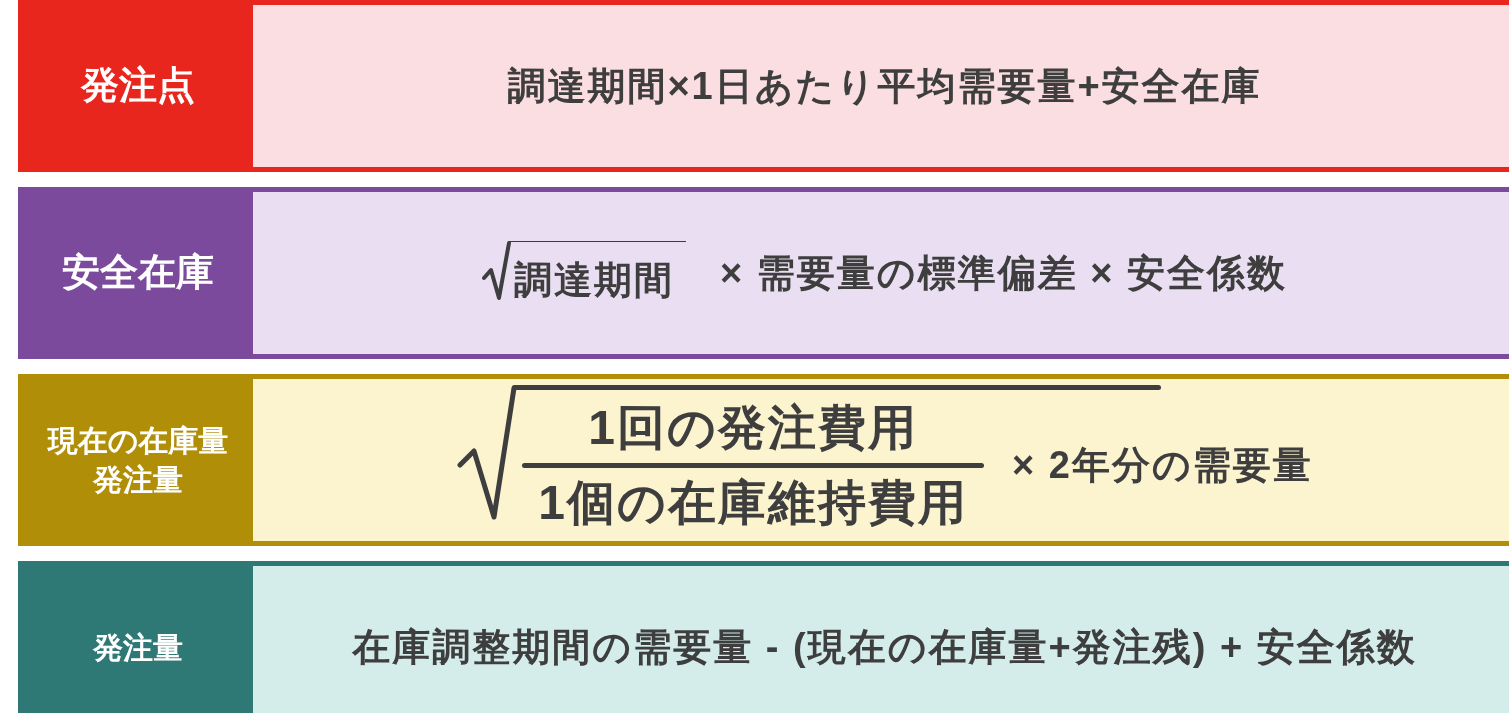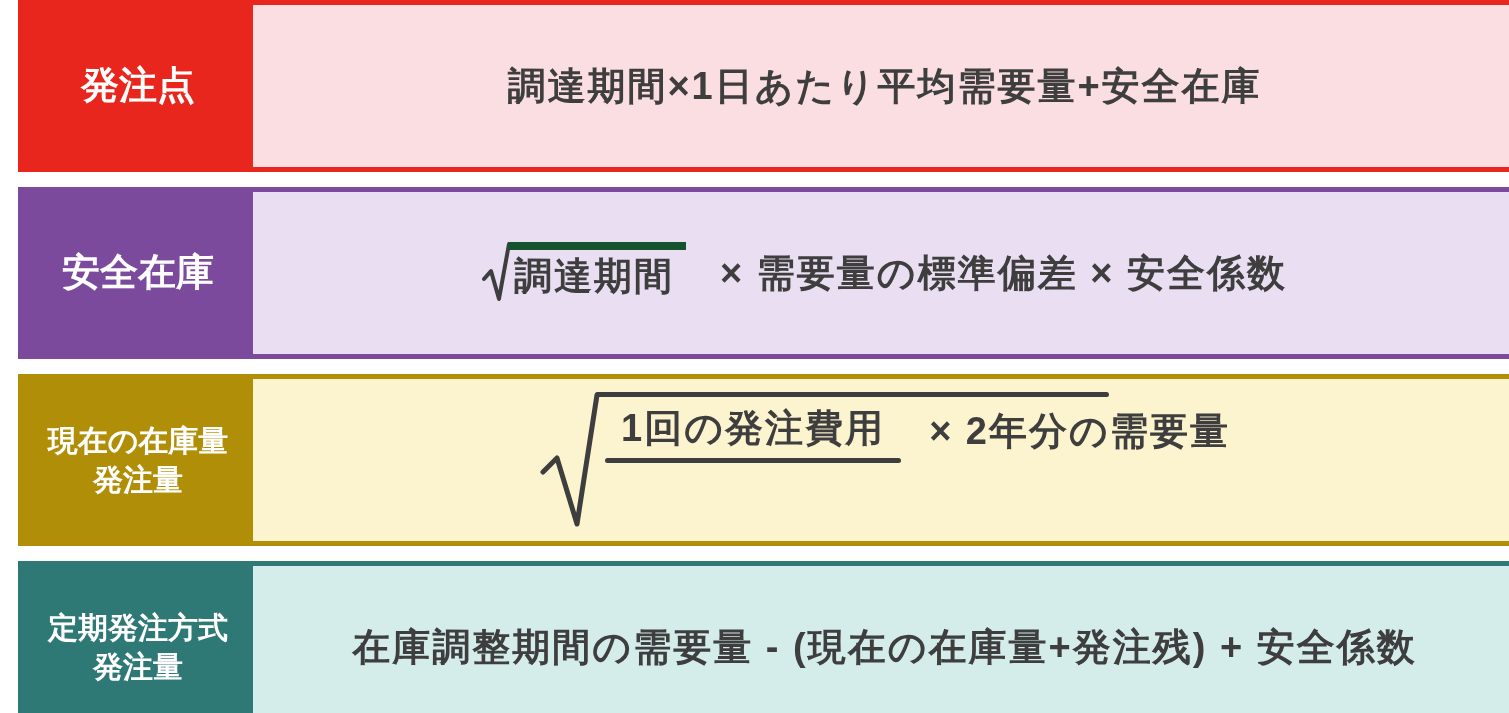--- a/index.html
+++ b/index.html
@@ -29,36 +29,36 @@
     flex:1;display:flex;align-items:center;justify-content:center;
     background:var(--panel);color:#3E3E3E;letter-spacing:2px;
   }
   .formula{font-size:38px;white-space:nowrap;}
   
   .sqrt{display:inline-flex;align-items:flex-start;}
   .rad{stroke:#3E3E3E;fill:none;stroke-linecap:round;stroke-linejoin:round;}
   .rad-sm{width:30px;height:64px;stroke-width:4;margin-right:-4px;margin-top:-1px;}
   .radicand{
     font-size:38px;line-height:1.25;
-    border-top:8px solid #14532d;padding:3px 12px 0 6px;white-space:nowrap;
+    border-top:1px solid #14532d;padding:15px 12px 0 6px;white-space:nowrap;
   }
   .rest{margin-left:34px;}
   
   .sqrt-big{display:inline-flex;align-items:flex-start;}
   .rad-lg{width:62px;height:140px;stroke-width:5;margin-right:-6px;}
   .radicand-big{
     position:relative;display:inline-flex;align-items:center;
     gap:28px;padding:10px 0 0 10px;
   }
   .radicand-big::before{
     content:"";position:absolute;top:2px;left:0;width:81%;
     border-top:5px solid #3E3E3E;border-radius:3px;
   }
   .frac{display:inline-flex;flex-direction:column;align-items:center;}
-  .num,.den{font-size:38px;line-height:1.2;padding:6px 16px;white-space:nowrap;text-align:center;}
+  .num,.den{font-size:48px;line-height:1.2;padding:6px 16px;white-space:nowrap;text-align:center;}
   .fbar{align-self:stretch;height:5px;background:#3E3E3E;border-radius:3px;}
   .mult{font-size:38px;white-space:nowrap;}
 </style>
 </head>
 <body>
 
 <div>
 
   <section class="row row-0" style="--accent: #E8261D; --panel: #FBDEE1;">
     <div class="label lbl-xl">
@@ -91,30 +91,30 @@
     </div>
     <div class="panel">
       <span class="sqrt-big">
         <svg class="rad rad-lg" viewBox="0 0 62 140">
           <polyline points="4,82 18,68 38,134 58,5"></polyline>
         </svg>
         <span class="radicand-big">
           <span class="frac">
             <span class="num">1回の発注費用</span>
             <span class="fbar"></span>
+            <span class="den">1個の在庫維持費用</span>
           </span>
           <span class="mult">× 2年分の需要量</span>
         </span>
       </span>
     </div>
   </section>
 
   <section class="row row-3" style="--accent: #2E7875; --panel: #D4EDEB;">
     <div class="label lbl-md">
-      <span>定期発注方式</span>
       <span>発注量</span>
     </div>
     <div class="panel">
       <span class="formula">在庫調整期間の需要量 - (現在の在庫量+発注残) + 安全係数</span>
     </div>
   </section>
 
 </div>
 
 </body></html>

